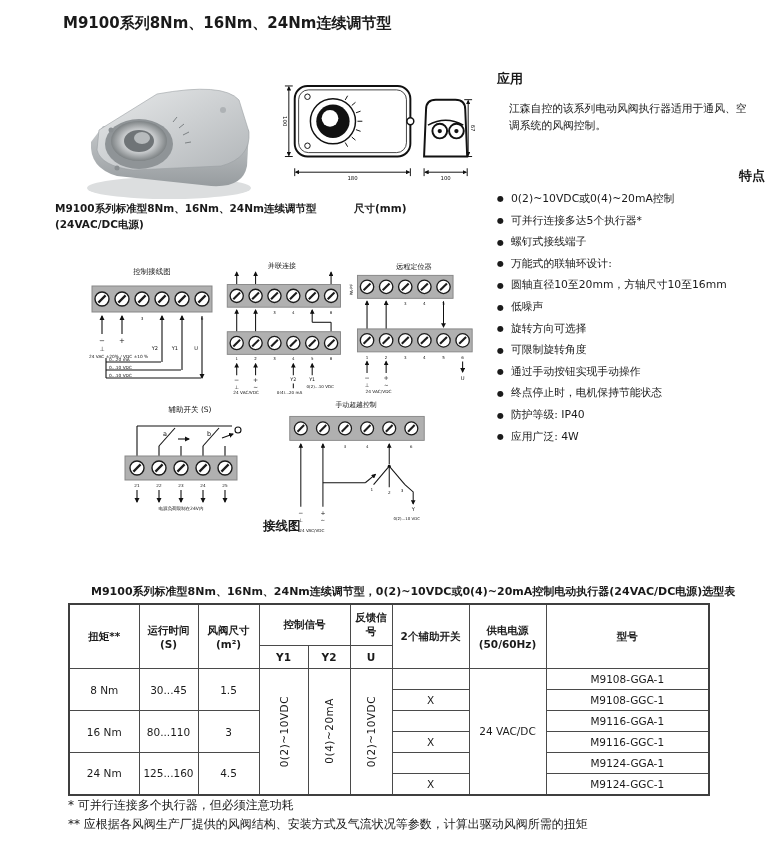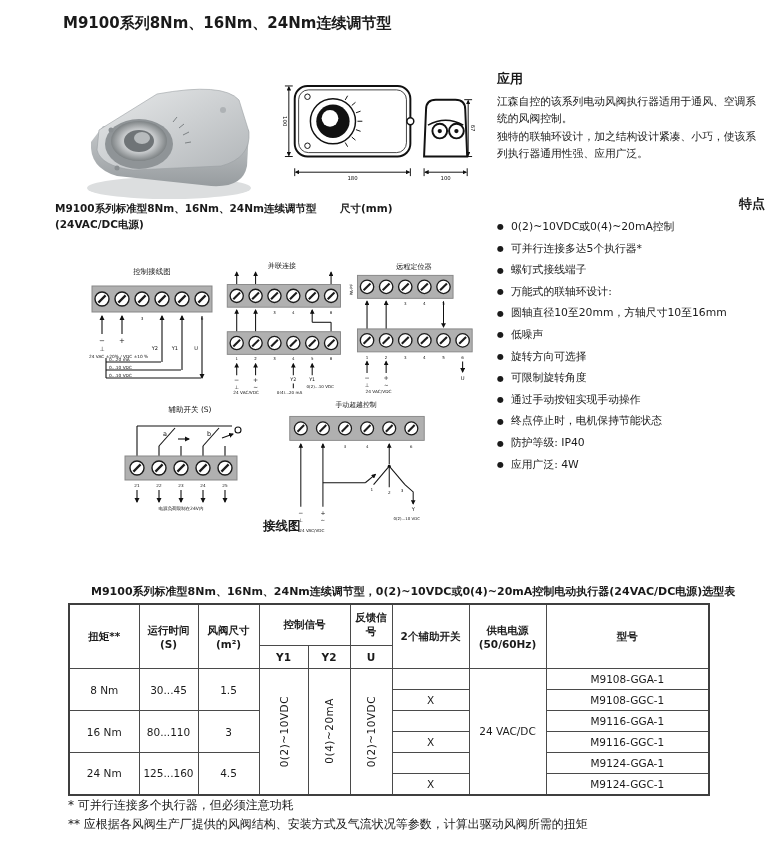--- a/index.html
+++ b/index.html
@@ -2,21 +2,21 @@
 <html><head>
 <meta charset="utf-8">
 <style>
   html,body{margin:0;padding:0;background:#fff;}
   .page{position:relative;width:770px;height:842px;background:#fff;overflow:hidden;
         font-family:"DejaVu Sans","Liberation Sans",sans-serif;color:#1a1a1a;}
   .abs{position:absolute;}
   .h1{font-size:15px;font-weight:bold;text-align:center;}
   .cap{font-size:10.5px;font-weight:bold;text-align:left;line-height:1.5;}
   .rh{font-size:13px;font-weight:bold;margin:0 0 5px 0;}
-  .rp{font-size:10.8px;line-height:1.62;margin:0;}
+  .rp{font-size:10.8px;line-height:1.62;margin:12px;}
   ul.feat{list-style:none;margin:6px 0 0 0;padding:0;}
   ul.feat li{display:flex;font-size:10.8px;line-height:1.4;margin-bottom:6.5px;}
   ul.feat .blt{font-size:8px;margin:2.5px 7px 0 0;flex:0 0 auto;}
   .wcap{font-size:12.5px;font-weight:bold;}
   .ttitle{font-size:11px;font-weight:bold;}
   table.sel{border-collapse:collapse;table-layout:fixed;width:640px;border:2px solid #3f3f3f;}
   table.sel th,table.sel td{border:1px solid #4a4a4a;font-size:10.5px;text-align:center;
       vertical-align:middle;padding:1px 2px;white-space:pre-line;}
   table.sel th{font-weight:bold;}
   tr.hr1 th{height:38px;} tr.hr2 th{height:20px;} tbody tr{height:21px;}
@@ -123,26 +123,25 @@
       <line x1="147" y1="100" x2="189" y2="100" marker-start="url(#arr)" marker-end="url(#arr)"></line>
       <line x1="146" y1="96" x2="146" y2="104"></line>
         <line x1="190" y1="96" x2="190" y2="104"></line>
     </g>
     <text transform="translate(2,48) rotate(90)" text-anchor="middle" font-size="5.5">100</text>
     <text x="73" y="108" text-anchor="middle" font-size="5.5">180</text>
     <text transform="translate(193.5,55) rotate(90)" text-anchor="middle" font-size="5.5">67</text>
     <text x="168" y="108" text-anchor="middle" font-size="5.5">100</text>
   </svg>
 
-  <div class="abs cap" style="left:340px;top:201px;width:100px;">尺寸(mm)</div>
+  <div class="abs cap" style="left:354px;top:201px;width:100px;">尺寸(mm)</div>
 
   <div class="abs" style="left:497px;top:70px;width:268px;">
     <p class="rh">应用</p>
     <p class="rp">江森自控的该系列电动风阀执行器适用于通风、空调系统的风阀控制。</p>
-    <p class="rp">独特的联轴环设计，加之结构设计紧凑、小巧，使该系列执行器通用性强、应用广泛。</p>
     <p class="rh" style="margin-top:32px;text-align:right;">特点</p>
     <ul class="feat">
       <li>
           <span class="blt">●</span>
           <span>0(2)~10VDC或0(4)~20mA控制</span>
         </li>
       <li>
           <span class="blt">●</span>
           <span>可并行连接多达5个执行器*</span>
         </li>

